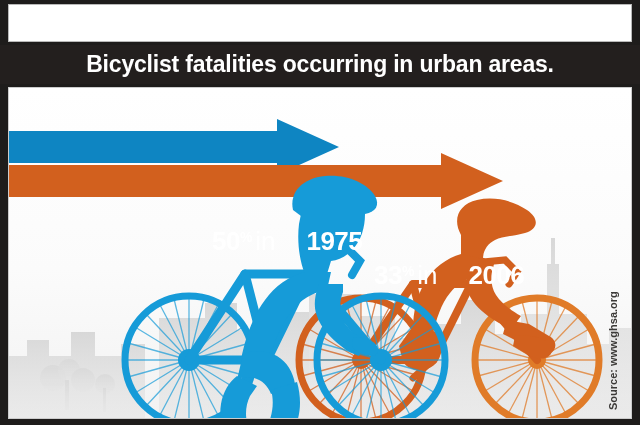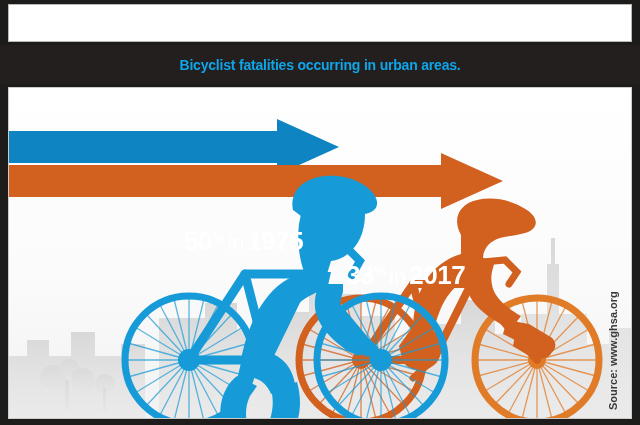--- a/index.html
+++ b/index.html
@@ -40,22 +40,22 @@
     left: 0;
     top: 45px;
     width: 640px;
     height: 39px;
     background: #231f1e;
     display: flex;
     align-items: center;
     justify-content: center;
   }
   .title-text {
-    color: #0ea5e9;
-    font-size: 14px;
+    color: #ffffff;
+    font-size: 23px;
     font-weight: bold;
     letter-spacing: -0.2px;
     white-space: nowrap;
     font-family: "Liberation Sans", sans-serif;
   }
 
   
   .panel {
     position: absolute;
     left: 8px;
@@ -89,31 +89,32 @@
     color: #ffffff;
     white-space: nowrap;
     font-family: "Liberation Sans", sans-serif;
     line-height: 1;
     pointer-events: none;
   }
   .band-label .big {
     font-size: 26px;
     font-weight: bold;
     letter-spacing: -0.5px;
+    margin-left: 28px;
   }
   .band-label .pct {
     font-size: 14px;
     font-weight: bold;
     vertical-align: super;
     position: relative;
     top: -2px;
     letter-spacing: -0.2px;
   }
   .band-label .word {
-    font-size: 22px;
+    font-size: 26px;
     font-weight: normal;
     margin: 0 3px 2px 3px;
     letter-spacing: 0;
   }
 
   #label-1975 {
     left: 175px;
     top: 140px;
   }
   #label-2012 {
@@ -458,21 +459,21 @@
           </g>
 
         </g>
       </svg>
 
       <div id="label-1975" class="band-label">
         <span class="big">50</span><span class="pct">%</span><span class="word">in</span><span class="big">1975</span>
       </div>
 
       <div id="label-2012" class="band-label">
-        <span class="big">33</span><span class="pct">%</span><span class="word">in</span><span class="big">2017</span>
+        <span class="big">33</span><span class="pct">%</span><span class="word">in</span><span class="big">2006</span>
       </div>
 
       <div class="source-anchor">
         <div class="rot">Source: www.ghsa.org</div>
       </div>
 
     </div>
   </div>
 
 </div>

